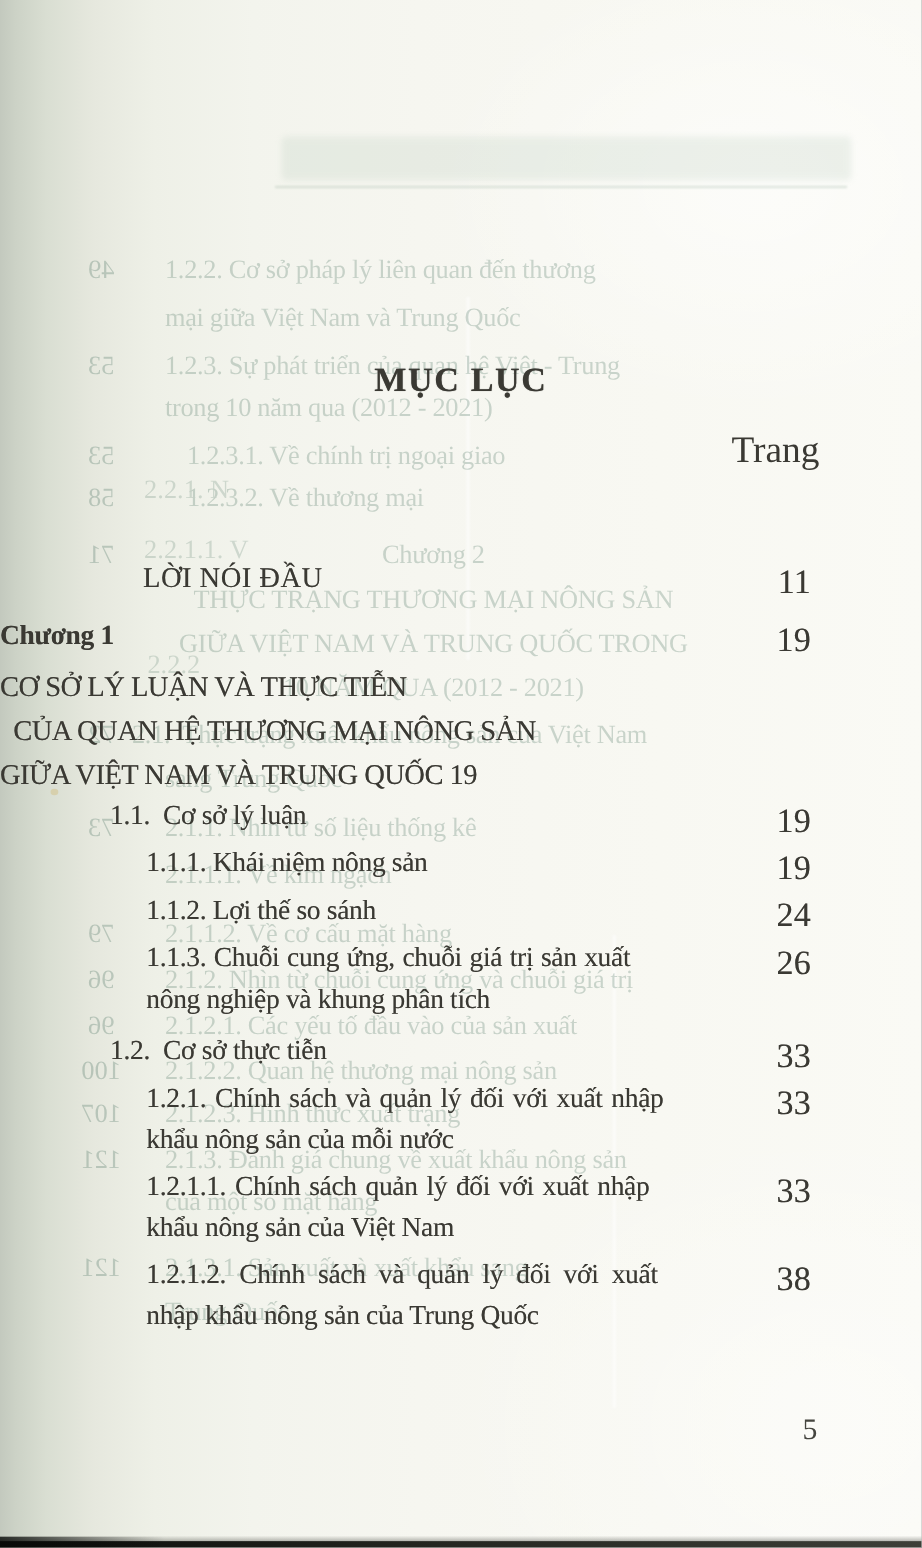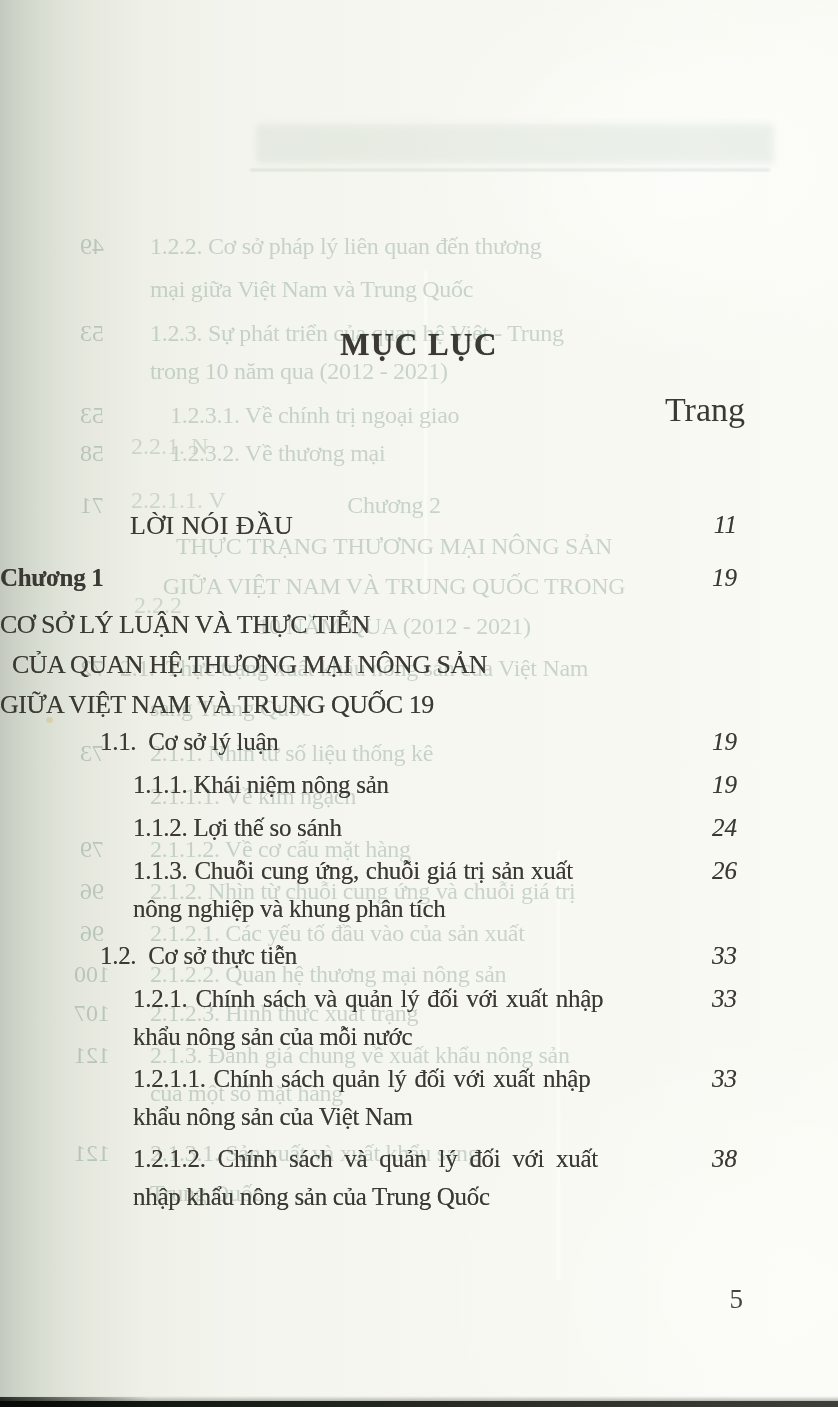--- a/index.html
+++ b/index.html
@@ -13,22 +13,22 @@
       radial-gradient(ellipse 420px 300px at 82% 12%, rgba(255,255,255,0.55), rgba(255,255,255,0) 70%),
       radial-gradient(ellipse 500px 400px at 90% 92%, rgba(255,255,255,0.4), rgba(255,255,255,0) 70%),
       linear-gradient(90deg,#c3c9be 0px,#ccd2c6 14px,#d9ded2 42px,#e6e8de 85px,#eef0e7 140px,#f3f4ed 230px,#f6f6f0 380px,#f8f8f2 600px,#fafaf5 100%);
   }
   .row{position:absolute;white-space:pre;font-size:25px;line-height:1.15;letter-spacing:-0.3px;
        text-shadow:0 0 0.6px rgba(58,57,51,0.55);}
   .row.center{left:0;width:838px;text-align:left;white-space:normal;}
   .row.caps{font-size:26px;letter-spacing:-0.5px;}
   .row.bold{font-weight:bold;}
   .row.front{font-size:26px;letter-spacing:0.4px;}
-  .pagenum{position:absolute;right:101px;font-size:25px;line-height:1.15;
-           text-shadow:0 0 0.6px rgba(58,57,51,0.55);font-style:italic;}
+  .pagenum{position:absolute;right:101px;font-size:31px;line-height:1.15;
+           text-shadow:0 0 0.6px rgba(58,57,51,0.55);}
   .main-title{position:absolute;top:327px;left:0;width:838px;text-align:center;
               font-size:31px;font-weight:bold;letter-spacing:1.5px;
               text-shadow:0 0 0.7px rgba(40,40,35,0.7);}
   .trang{position:absolute;top:391px;right:93px;font-size:34px;}
   .folio{position:absolute;top:1284px;right:95px;font-size:27px;color:#45453f;}
 
   
   .ghost-layer{position:absolute;inset:0;opacity:0.30;filter:blur(0.6px);pointer-events:none;}
   .ghost-row{position:absolute;white-space:pre;font-size:24px;line-height:1.15;color:#5f8271;letter-spacing:-0.3px;}
   .ghost-row.center{left:0;width:756px;text-align:center;white-space:normal;padding-left:16px;}

